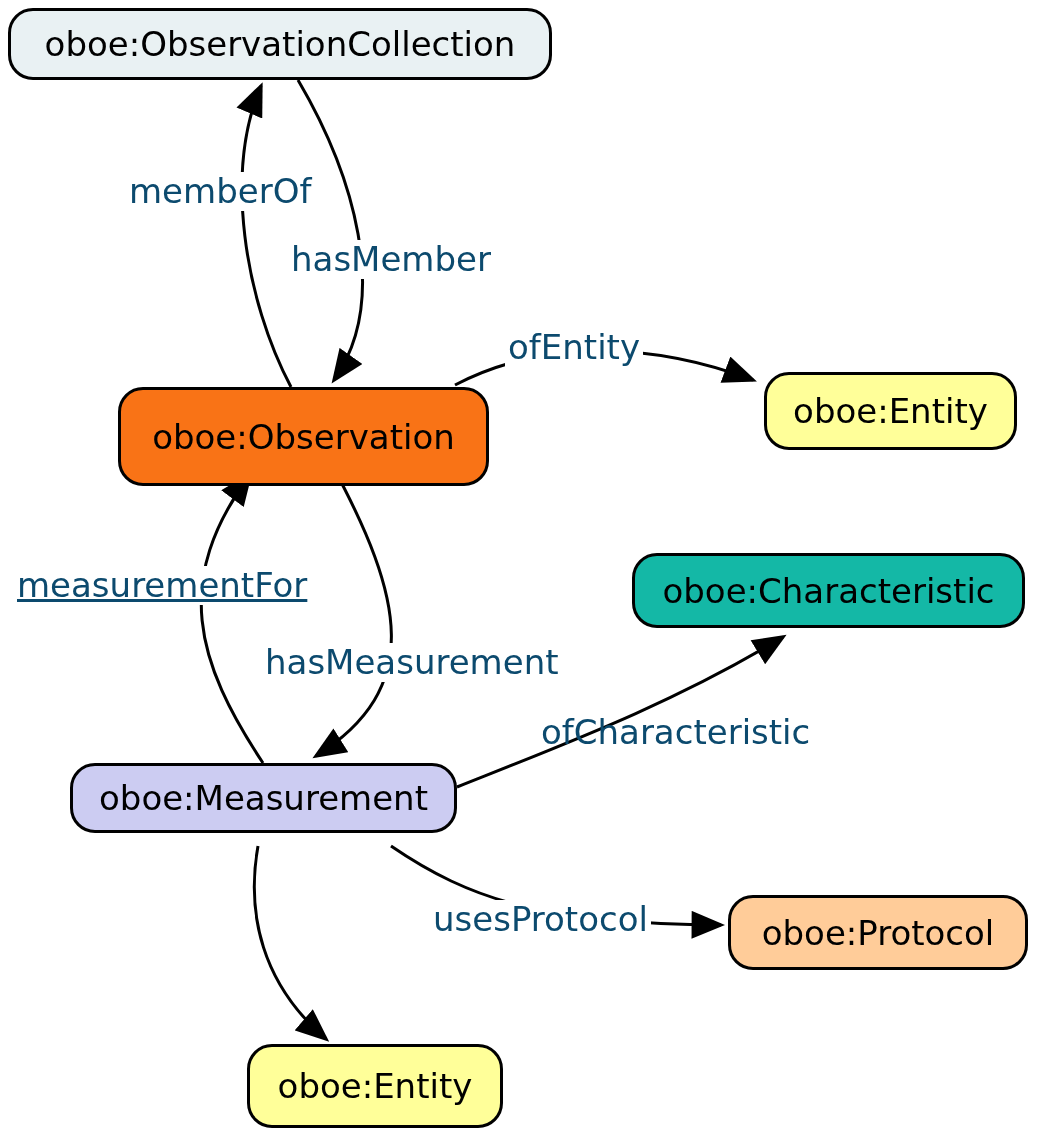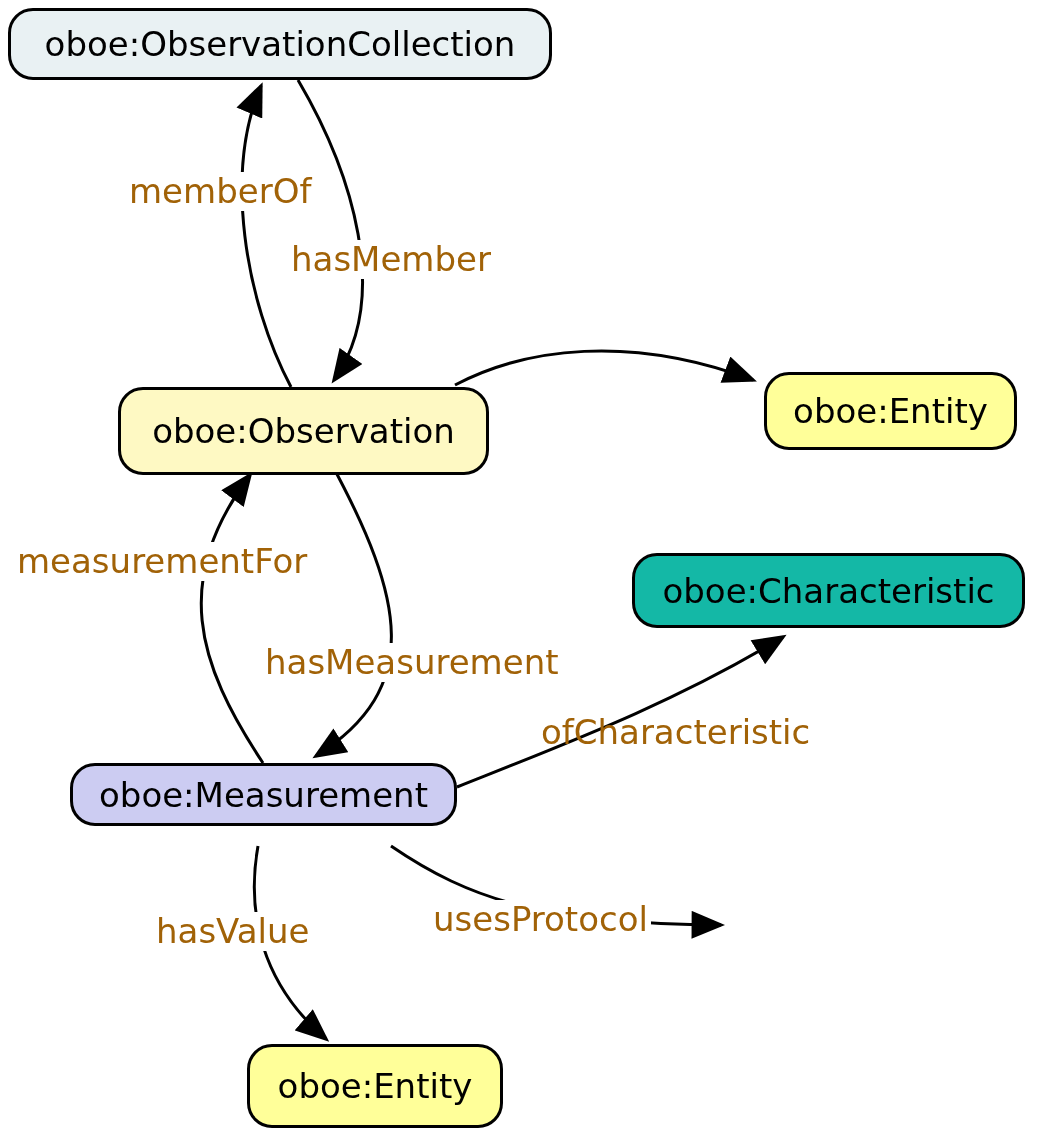--- a/index.html
+++ b/index.html
@@ -26,21 +26,21 @@
   .edges-layer path.edge {
     fill: none;
     stroke: #000;
     stroke-width: 3;
   }
   .edge-label {
     position: absolute;
     z-index: 2;
     font-size: 34px;
     line-height: 1.15;
-    color: #a16207;
+    color: #0c4a6e;
     white-space: nowrap;
     background: #ffffff;
     padding: 0 3px;
   }
   .edge-label.no-bg {
     background: transparent;
     margin-left: 8px;
   }
   .node {
     position: absolute;
@@ -76,49 +76,52 @@
     <path class="edge" d="M 331 463 C 404 598 424 688 316 756" marker-end="url(#arrow)" style="stroke: rgb(0, 0, 0);"></path>
     <path class="edge" d="M 457 787 C 570 742 676 702 783 637" marker-end="url(#arrow)" style="stroke: rgb(0, 0, 0);"></path>
     <path class="edge" d="M 391 846 C 470 900 545 924 721 925" marker-end="url(#arrow)" style="stroke: rgb(0, 0, 0);"></path>
     <path class="edge" d="M 258 846 C 246 914 262 984 326 1039" marker-end="url(#arrow)" style="stroke: rgb(0, 0, 0);"></path>
   </svg>
 
   <div class="edge-label" style="left:126px; top:172px;">memberOf</div>
 
   <div class="edge-label" style="left:288px; top:240px;text-align:right;">hasMember</div>
 
+  <div class="edge-label" style="left:505px; top:328px;">ofEntity</div>
 
-  <div class="edge-label" style="left:14px; top:542px;">measurementFor</div>
+  <div class="edge-label" style="left:14px; top:566px;text-decoration:underline;">measurementFor</div>
 
   <div class="edge-label" style="left:262px; top:643px;">hasMeasurement</div>
 
   <div class="edge-label no-bg" style="left:530px; top:713px;">ofCharacteristic</div>
 
   <div class="edge-label" style="left:430px; top:900px;">usesProtocol</div>
 
-  <div class="edge-label" style="left:153px; top:912px;">hasValue</div>
 
   <div class="node" style="left: 8px; top: 8px; width: 544px; height: 72px; background-color: rgb(233, 241, 243);">
     <span class="node-label">oboe:ObservationCollection</span>
   </div>
 
-  <div class="node" style="left: 118px; top: 387px; width: 371px; height: 88px; background-color: #fef9c3;">
+  <div class="node" style="left: 118px; top: 387px; width: 371px; height: 99px; background-color: #f97316;">
     <span class="node-label">oboe:Observation</span>
   </div>
 
   <div class="node" style="left: 764px; top: 372px; width: 253px; height: 78px; background-color: rgb(255, 255, 153);">
     <span class="node-label">oboe:Entity</span>
   </div>
 
   <div class="node" style="left: 632px; top: 553px; width: 393px; height: 75px; background-color: #14b8a6;">
     <span class="node-label">oboe:Characteristic</span>
   </div>
 
-  <div class="node" style="left: 70px; top: 763px; width: 387px; height: 63px; background-color: rgb(204, 204, 242); justify-content: center;">
+  <div class="node" style="left: 70px; top: 763px; width: 387px; height: 70px; background-color: rgb(204, 204, 242); justify-content: center;">
     <span class="node-label">oboe:Measurement</span>
   </div>
 
+  <div class="node" style="left: 728px; top: 895px; width: 300px; height: 75px; background-color: rgb(255, 204, 153);">
+    <span class="node-label">oboe:Protocol</span>
+  </div>
 
   <div class="node" style="left: 247px; top: 1044px; width: 256px; height: 84px; background-color: rgb(255, 255, 153);">
     <span class="node-label">oboe:Entity</span>
   </div>
 
 </div>
 
 </body></html>

